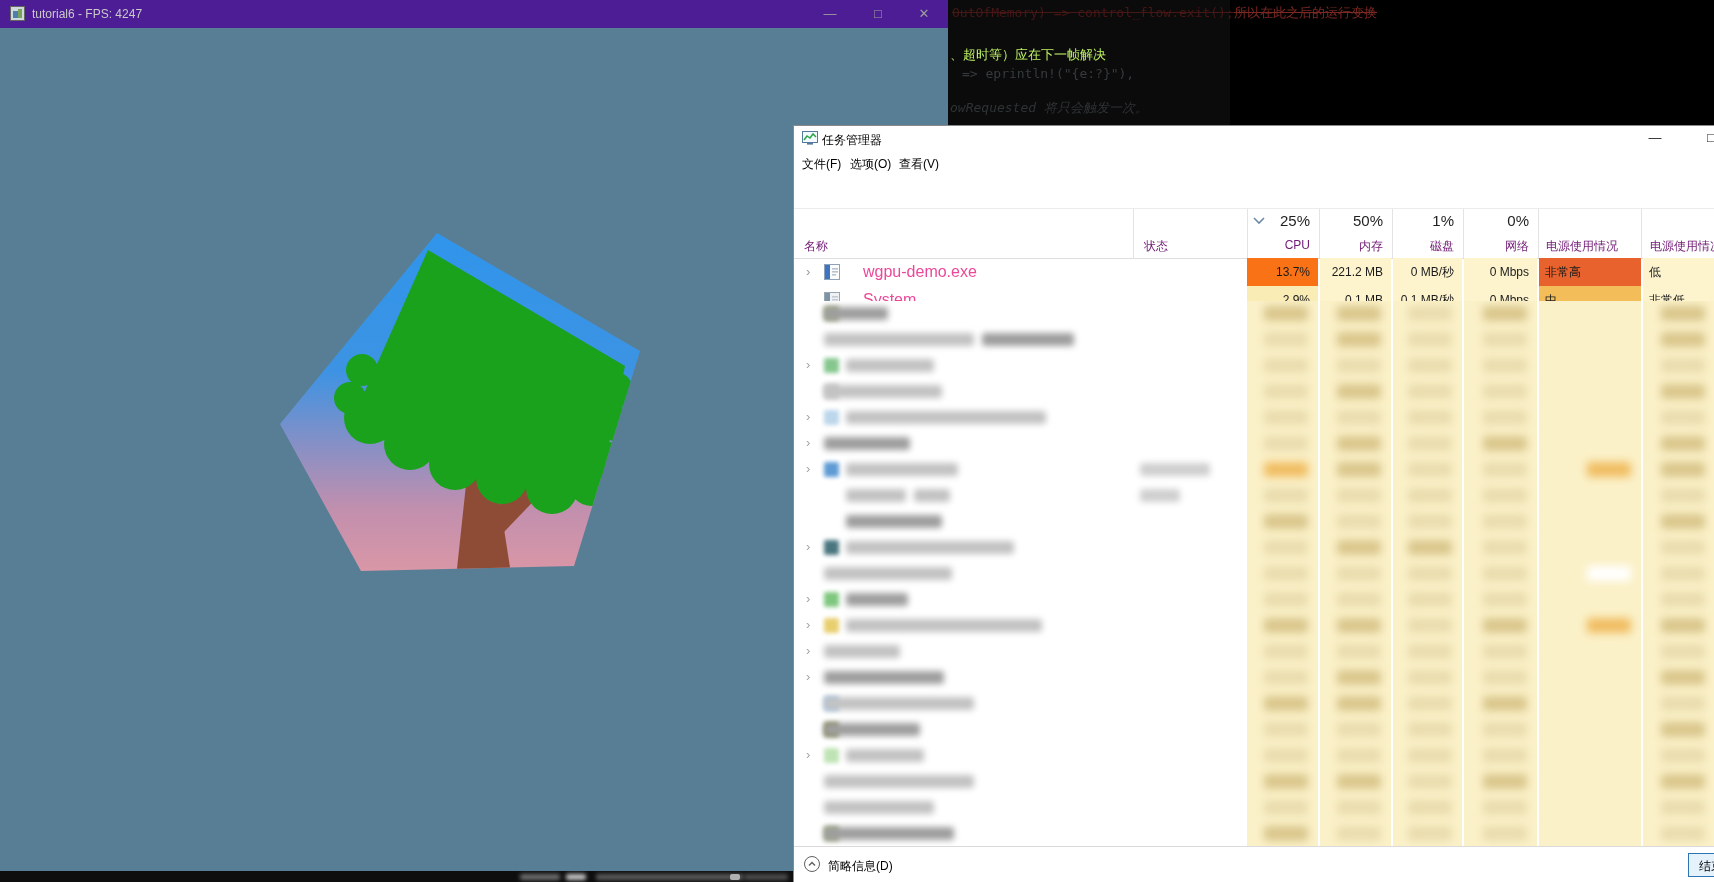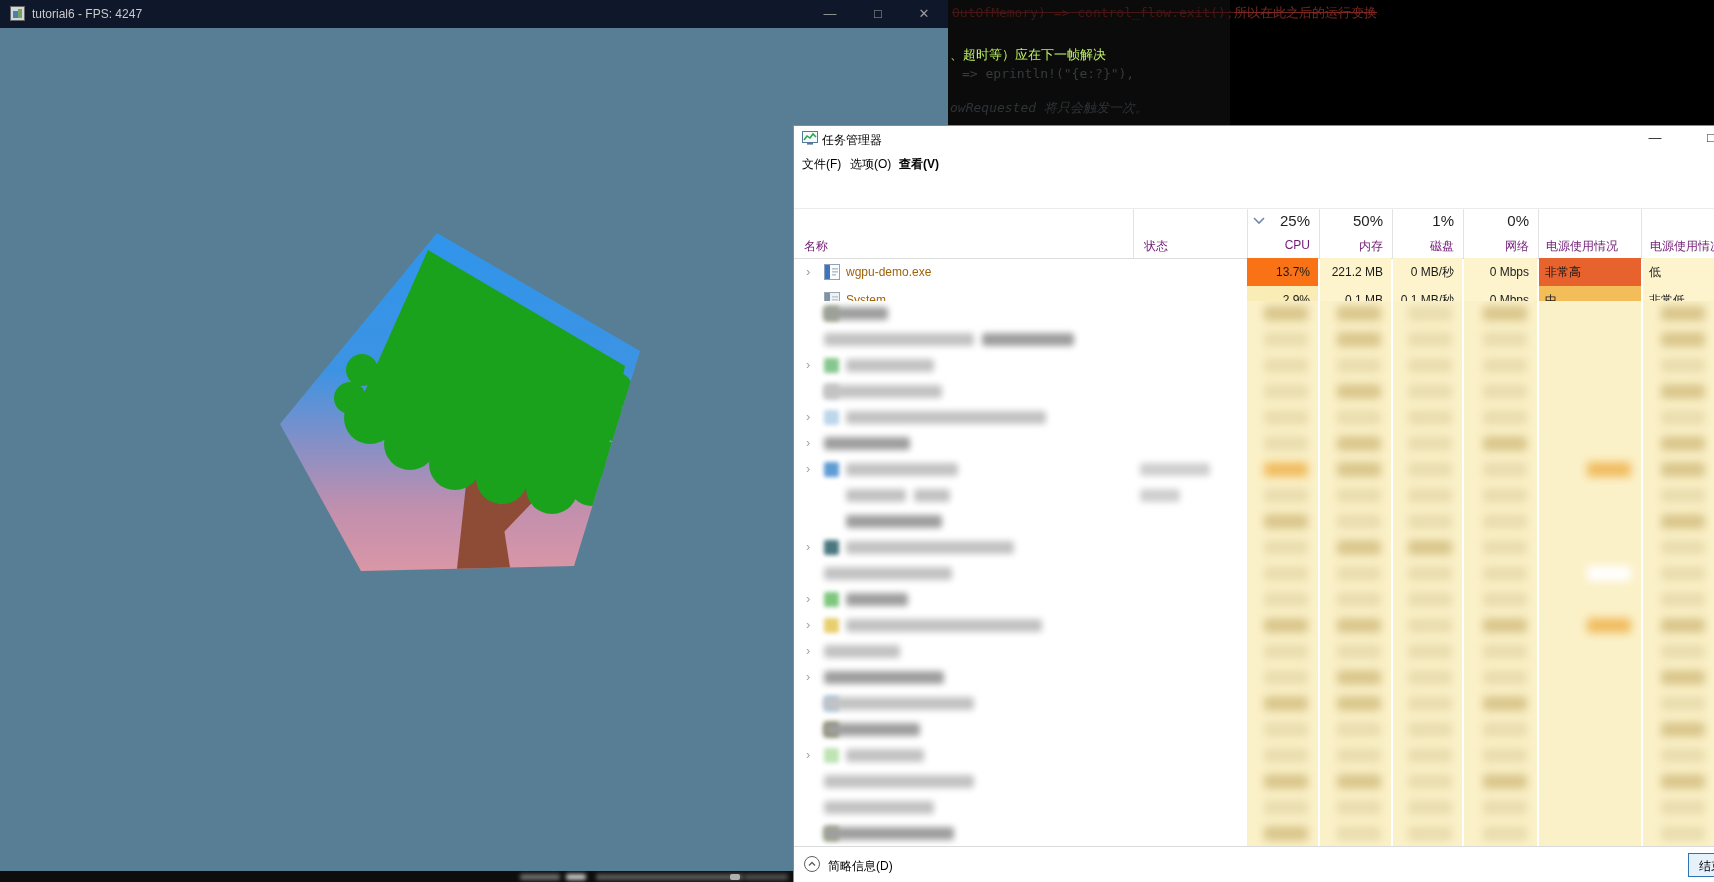--- a/index.html
+++ b/index.html
@@ -16,21 +16,21 @@
   .code.c2{left:2px;top:46px;color:#bef264;}
   .code.c3{left:14px;top:66px;color:#363b3e;}
   .code.c4{left:2px;top:99px;color:#2e3336;font-style:italic;}
 
   
   .bottom-strip{position:absolute;left:0;top:871px;width:793px;height:11px;background:#0e0e0e;}
   .strip-blob{position:absolute;top:3px;height:6px;background:#6f6f6f;filter:blur(2px);border-radius:2px;}
 
   
   .tut{position:absolute;left:0;top:0;width:948px;height:871px;overflow:hidden;}
-  .tut-titlebar{position:absolute;left:0;top:0;width:948px;height:28px;background:#0f172a;}
+  .tut-titlebar{position:absolute;left:0;top:0;width:948px;height:28px;background:#4c1d95;}
   .tut-title{position:absolute;left:32px;top:7px;color:#c9c9c9;font-size:12px;}
   .tut-ico{position:absolute;left:10px;top:6px;width:15px;height:15px;background:#cfd8dc;border:1px solid #666;box-sizing:border-box;}
   .tut-ico i{position:absolute;left:2px;top:4px;width:5px;height:7px;background:#4d7fae;}
   .tut-ico b{position:absolute;right:2px;top:2px;width:4px;height:9px;background:#7aa15c;}
   .tbtn{position:absolute;top:0;width:36px;height:28px;color:#9e9e9e;font-size:13px;text-align:center;line-height:28px;}
   .tut-content{position:absolute;left:0;top:28px;width:948px;height:843px;background:#587e95;}
 
   
   .tm{position:absolute;left:793px;top:125px;width:921px;height:757px;background:#fff;
       border-left:1px solid #8a8a8a;border-top:1px solid #8a8a8a;box-sizing:border-box;overflow:hidden;
@@ -62,21 +62,21 @@
   
   .prow{position:absolute;left:0;width:921px;height:28px;}
   .cell{position:absolute;top:0;height:28px;line-height:28px;text-align:right;padding-right:8px;box-sizing:border-box;background:#fdf4ce;color:#1a1a1a;}
   .cell.ltext{text-align:left;padding-right:0;padding-left:6px;}
   .cell.cpu-hot{background:#f97316;}
   .cell.cpu-warm{background:#f9ecb5;}
   .cell.power-vh{background:#e8622d;}
   .cell.power-mid{background:#f3bd5a;}
   .rarrow{position:absolute;left:12px;top:0;line-height:28px;color:#9a9a9a;font-size:13px;}
   .ricon{position:absolute;left:30px;top:6px;width:16px;height:16px;}
-  .rname{position:absolute;left:52px;top:0;line-height:28px;color:#a16207;font-size:12px;}
+  .rname{position:absolute;left:69px;top:0;line-height:28px;color:#ec4899;font-size:16px;}
 
   
   .blurzone{position:absolute;left:0;top:175px;width:921px;height:545px;background:#fff;overflow:hidden;}
   .stripe{position:absolute;top:0;height:545px;background:#fbf1c8;}
   .brow{position:absolute;left:0;width:921px;height:26px;}
   .bblob{position:absolute;top:6px;height:13px;border-radius:3px;filter:blur(3px);}
   .bicon{position:absolute;left:30px;top:5px;width:15px;height:15px;border-radius:2px;filter:blur(2px);}
   .barrow{position:absolute;left:12px;top:4px;color:#a3a3a3;font-size:13px;}
   .smudge{position:absolute;top:5px;height:15px;border-radius:2px;filter:blur(4px);}
 
@@ -172,21 +172,21 @@
         <rect x="5" y="13" width="6" height="1.6" fill="#56799c"></rect>
       </svg>
       <span class="tm-title">任务管理器</span>
       <span class="tm-btn" style="left:844px;">—</span>
       <span class="tm-btn" style="left:900px;">□</span>
     </div>
 
     <div class="tm-menubar">
       <span class="menu-item" style="left:8px;">文件(F)</span>
       <span class="menu-item" style="left:56px;">选项(O)</span>
-      <span class="menu-item" style="left:105px;font-weight:bold;">查看(V)</span>
+      <span class="menu-item" style="left:105px;">查看(V)</span>
     </div>
 
 
     <div class="hline-top"></div>
     <div class="hline-bot"></div>
     <div class="vsep" style="left:339px;"></div>
     <div class="vsep" style="left:453px;"></div>
     <div class="vsep" style="left:525px;"></div>
     <div class="vsep" style="left:598px;"></div>
     <div class="vsep" style="left:669px;"></div>

